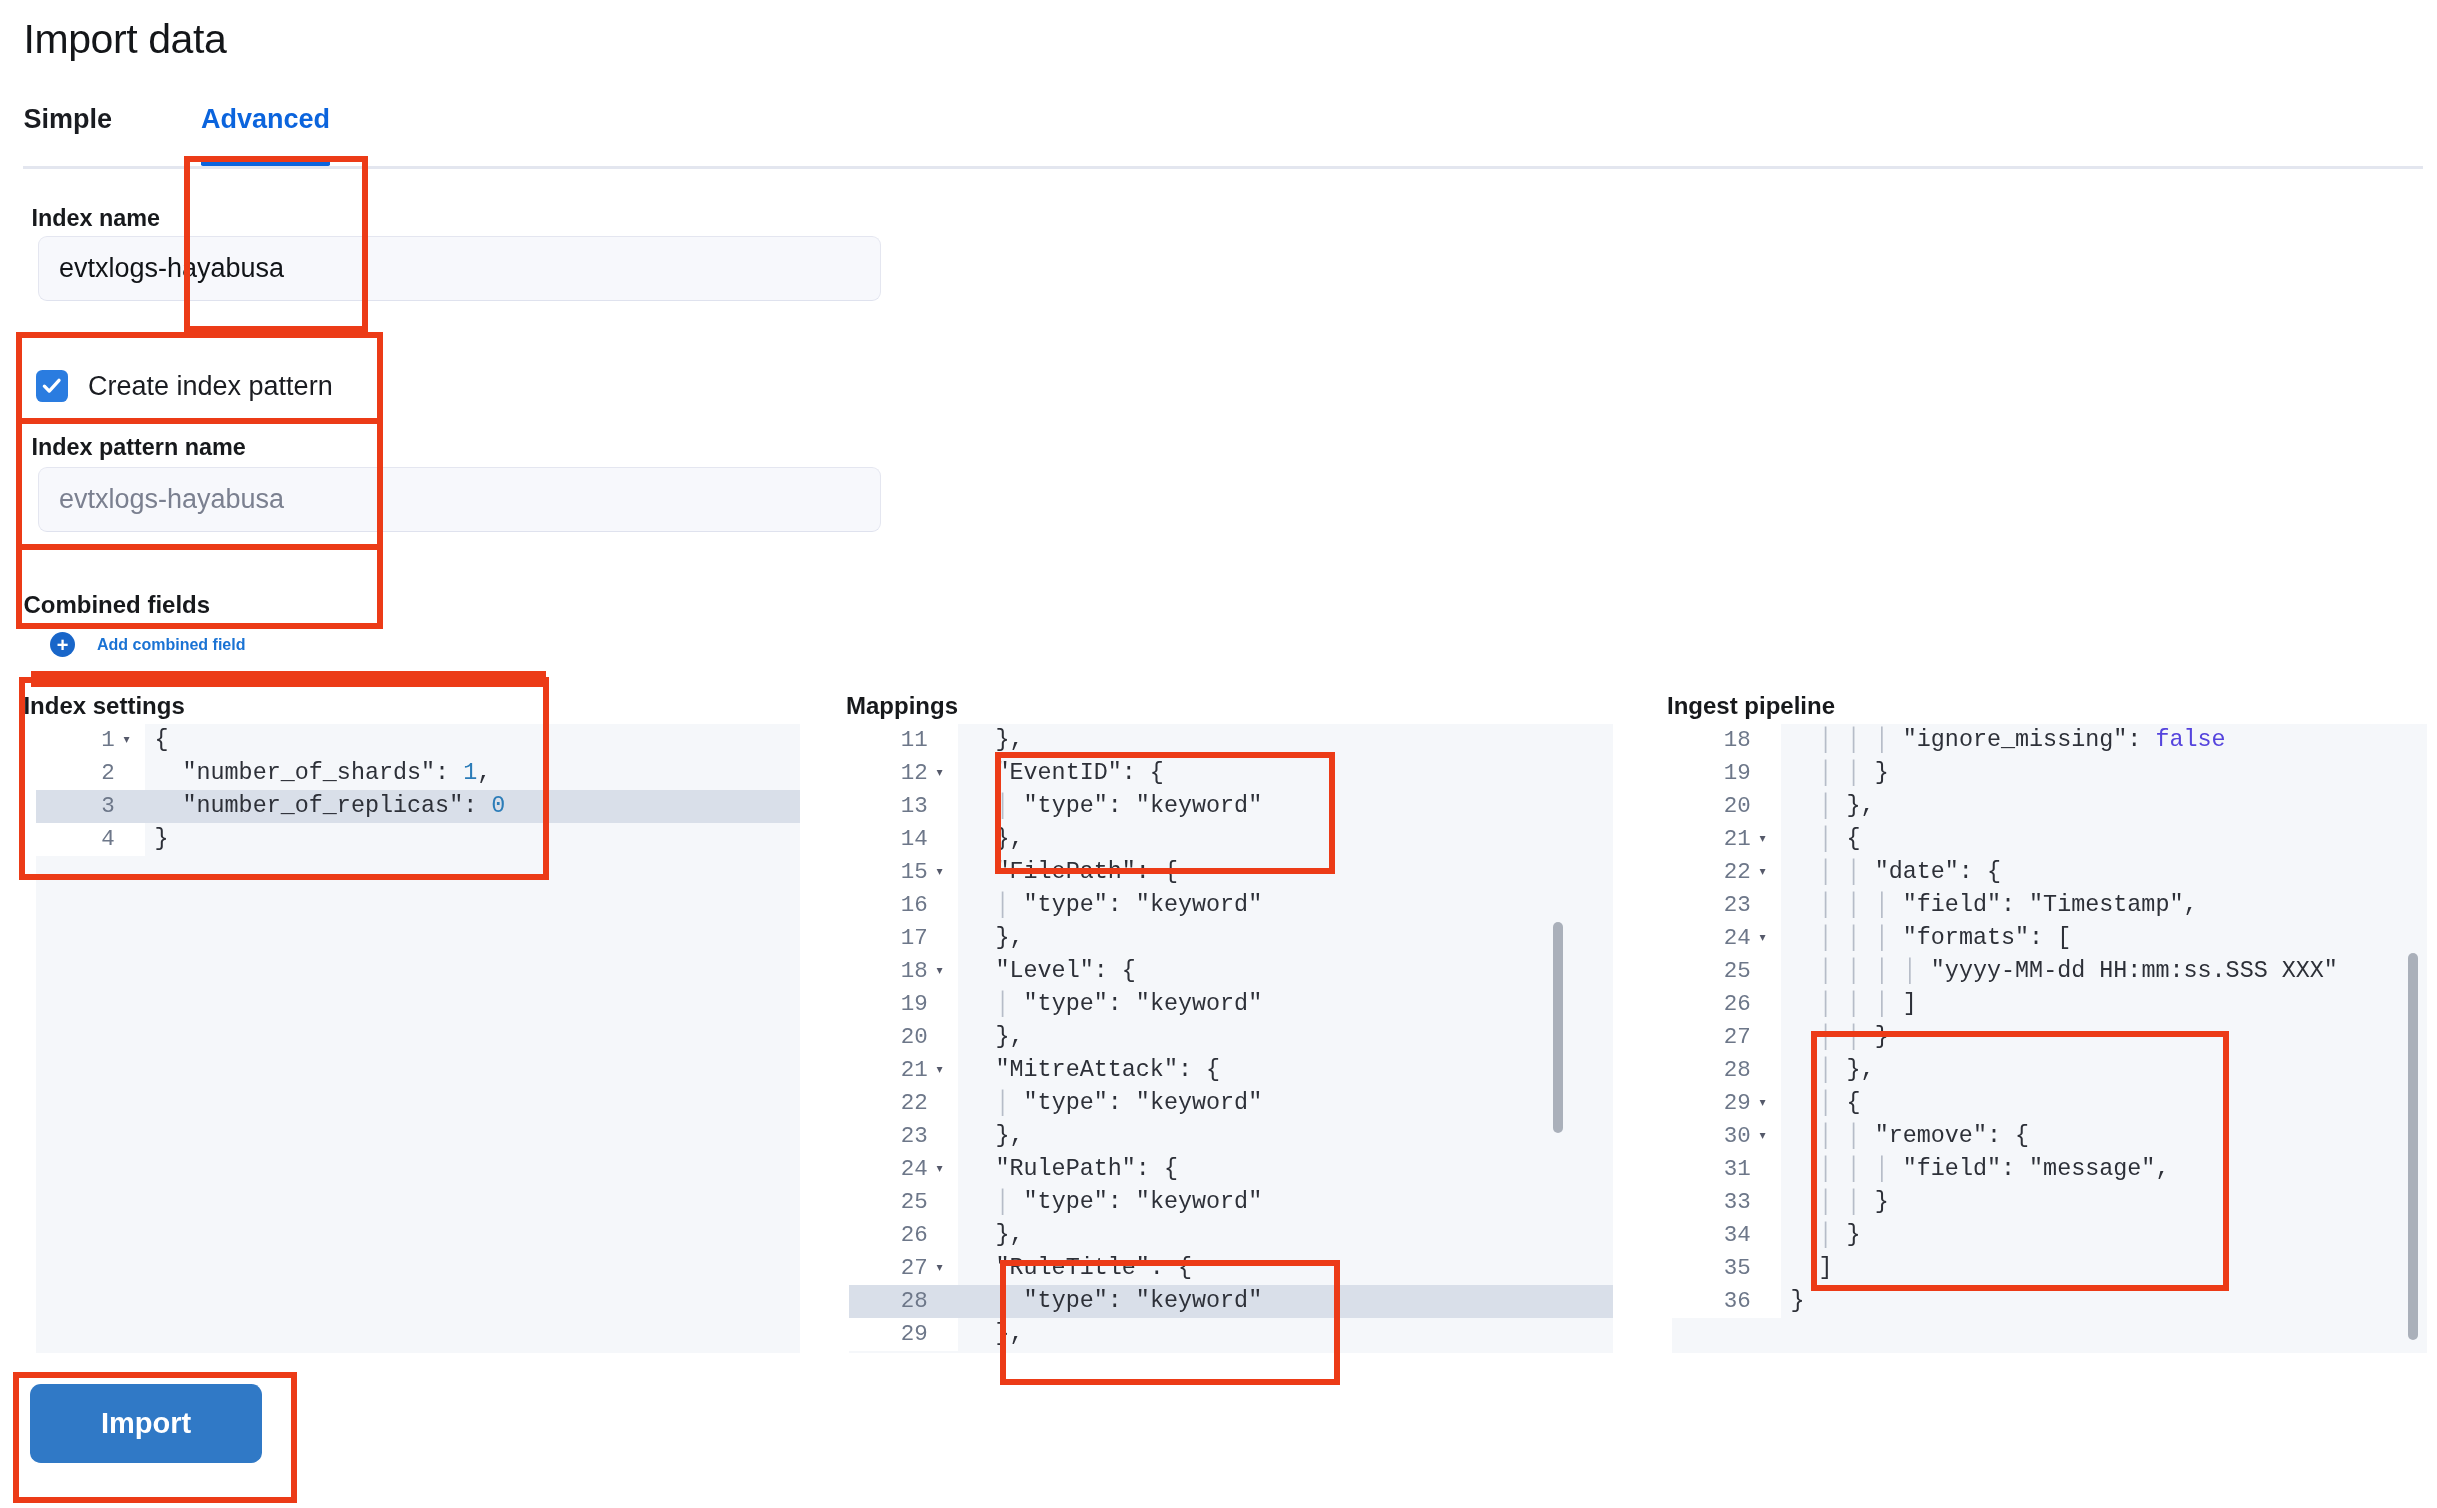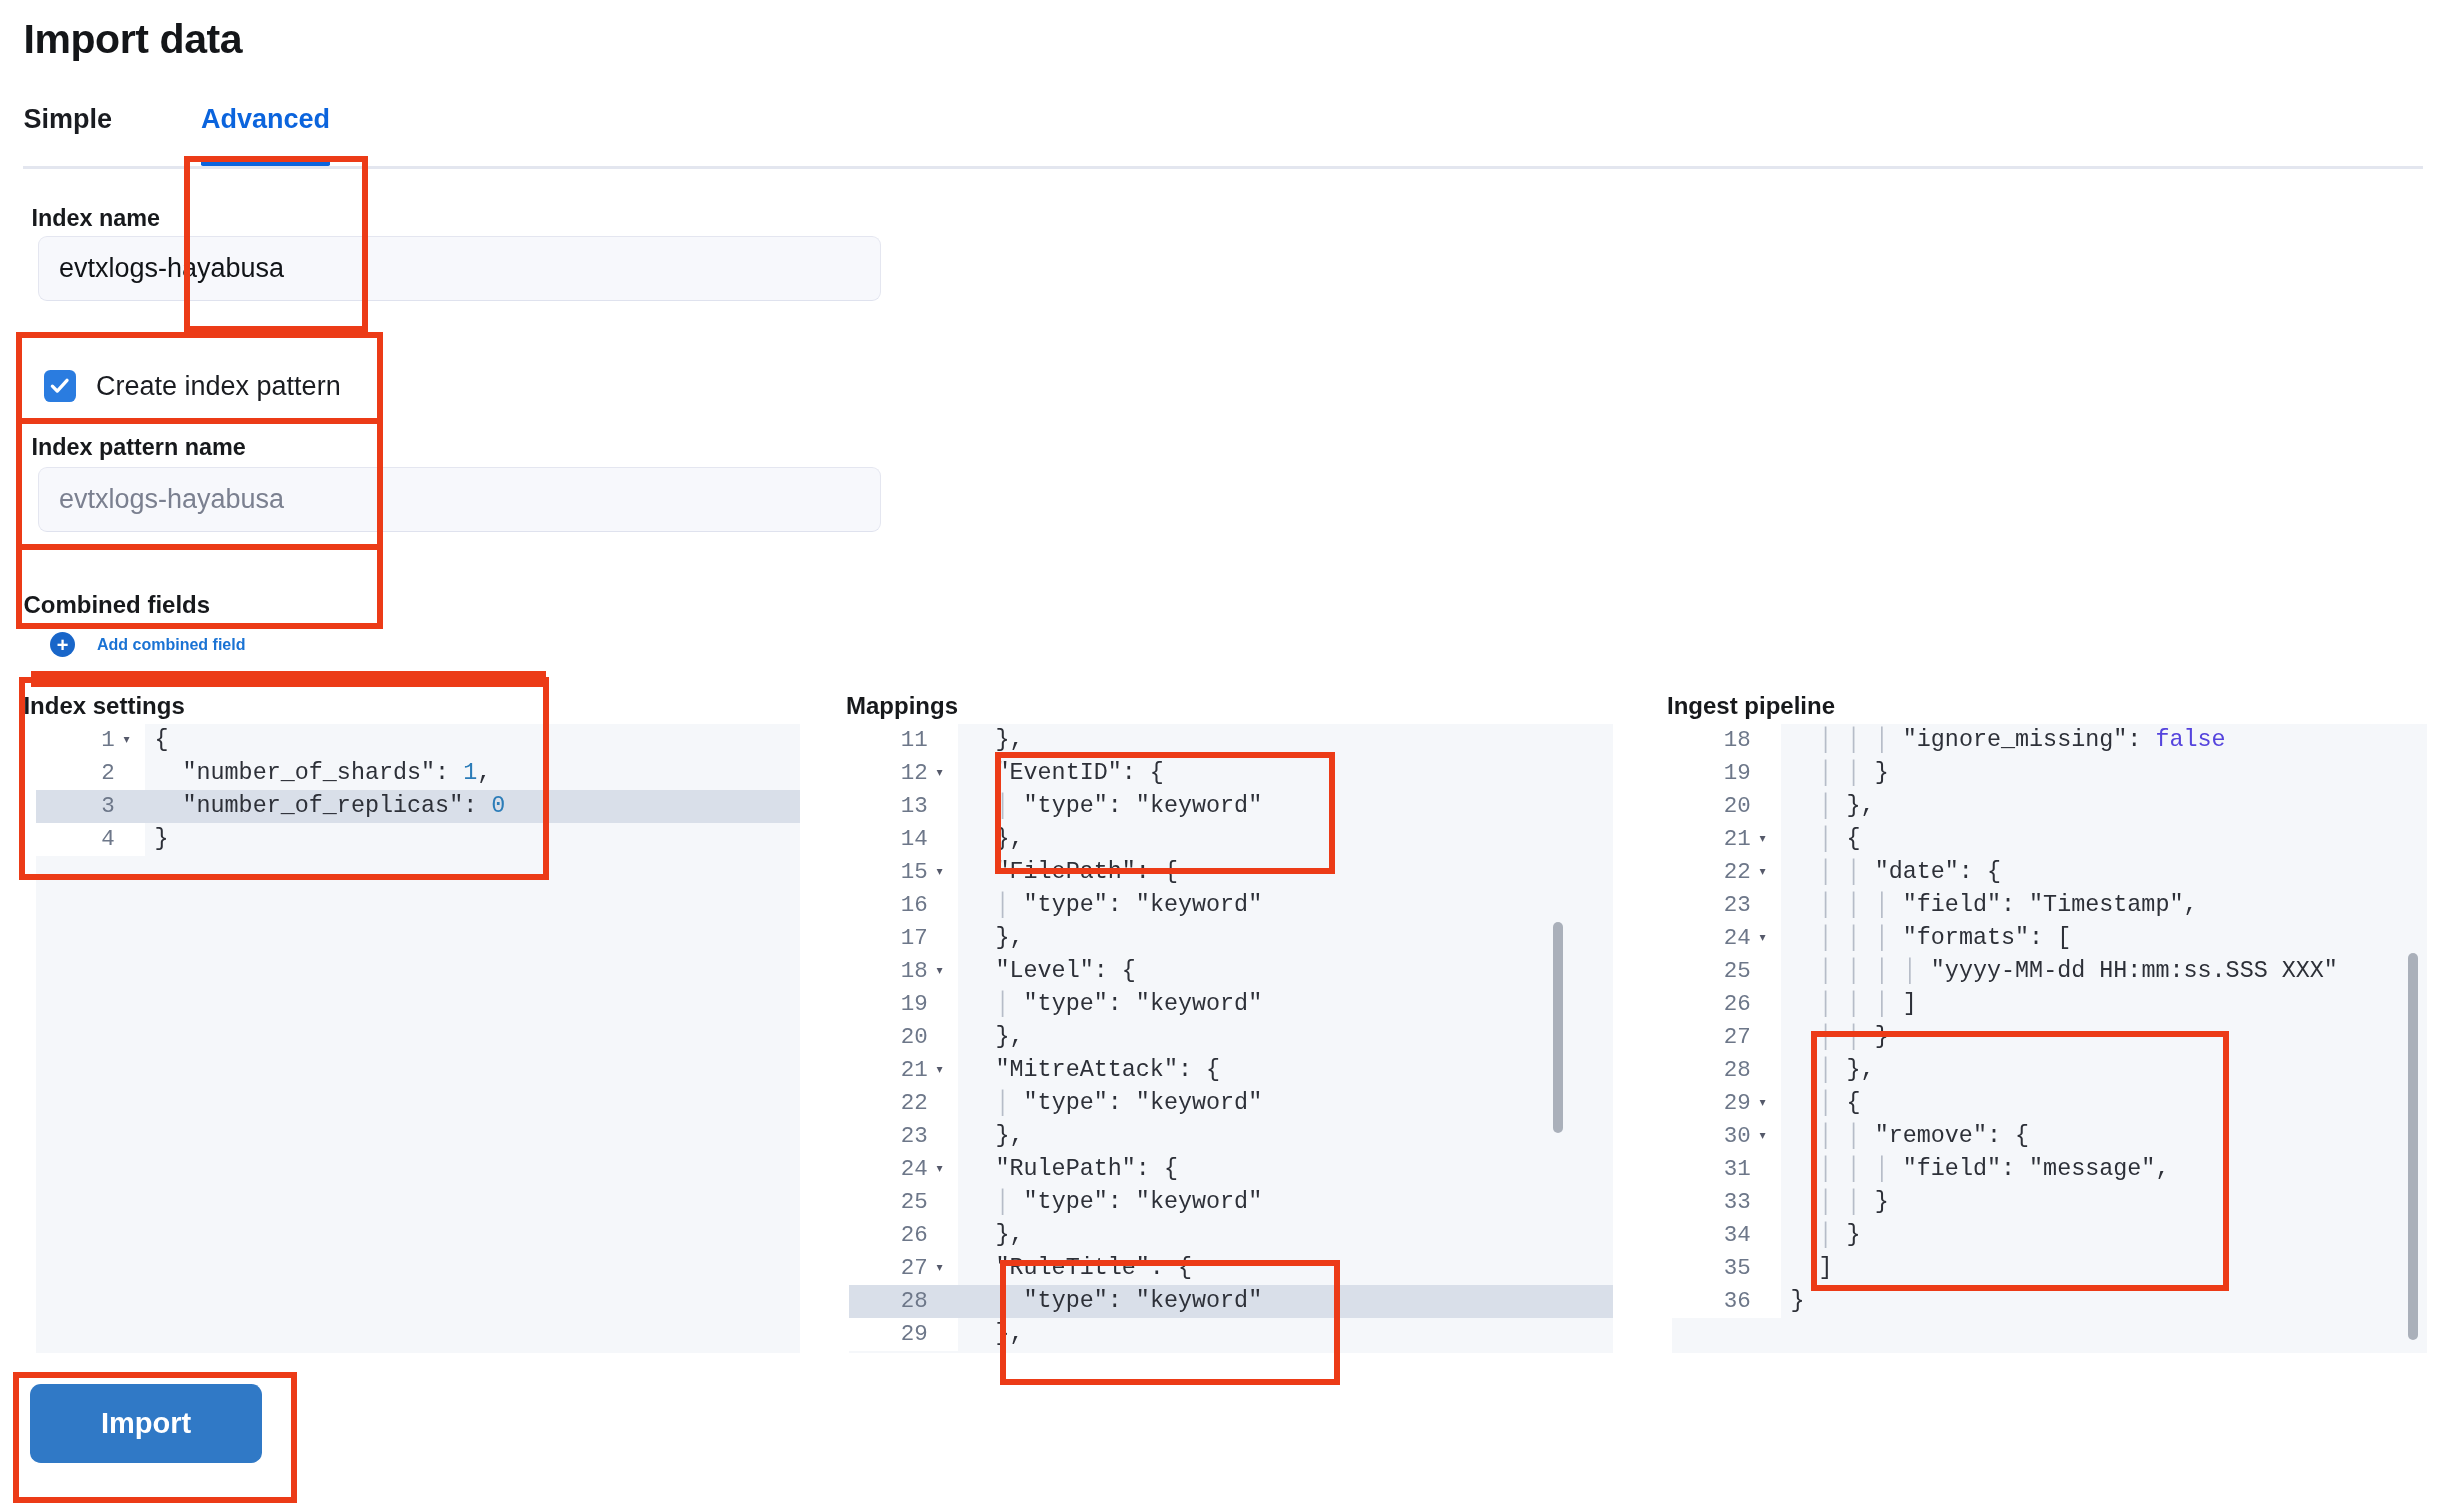--- a/index.html
+++ b/index.html
@@ -19,21 +19,21 @@
     position: absolute;
     left: 0; top: 0;
     width: 2438px; height: 1508px;
   }
 
   
   .page-title {
     position: absolute;
     left: 23.4px; top: 16px;
     font-size: 41px;
-    font-weight: bold;
+    font-weight: normal;
     letter-spacing: -0.4px;
     color: #141619;
   }
   .tabbar {
     position: absolute;
     left: 23.4px; top: 97px;
     height: 70px;
     display: flex;
     align-items: flex-start;
     gap: 28px;
@@ -87,21 +87,21 @@
     padding: 0 20px;
     display: flex;
     align-items: center;
     font-family: "Liberation Sans", sans-serif;
     color: #111418;
   }
   .text-input.placeholder { color: #7b8090; }
 
   .checkbox-row {
     position: absolute;
-    left: 44px; top: 370px;
+    left: 36px; top: 370px;
     display: flex;
     align-items: center;
   }
   .checkbox {
     width: 32px; height: 32px;
     background: #2a7ce0;
     border-radius: 6.3px;
     display: inline-flex;
     align-items: center;
     justify-content: center;

